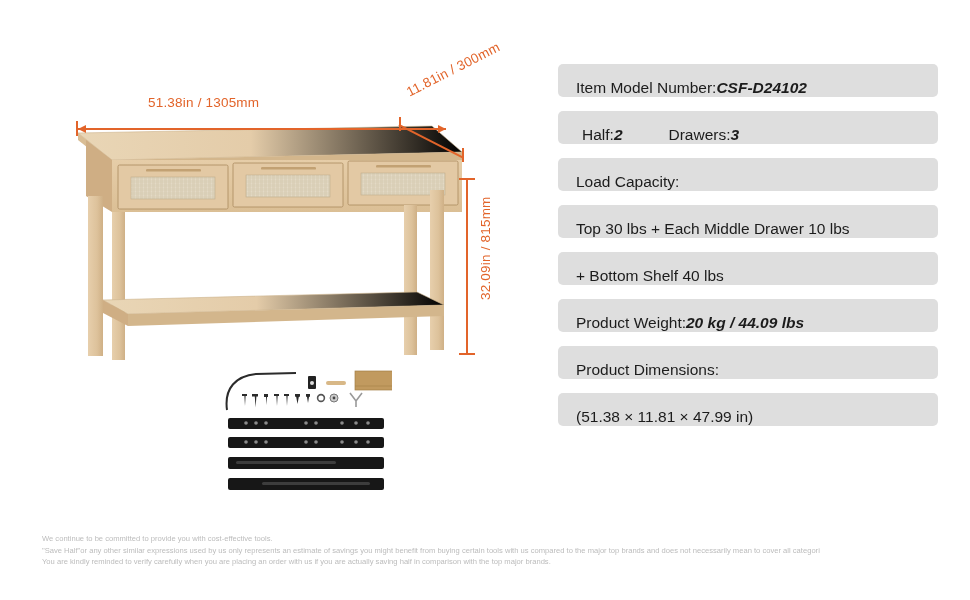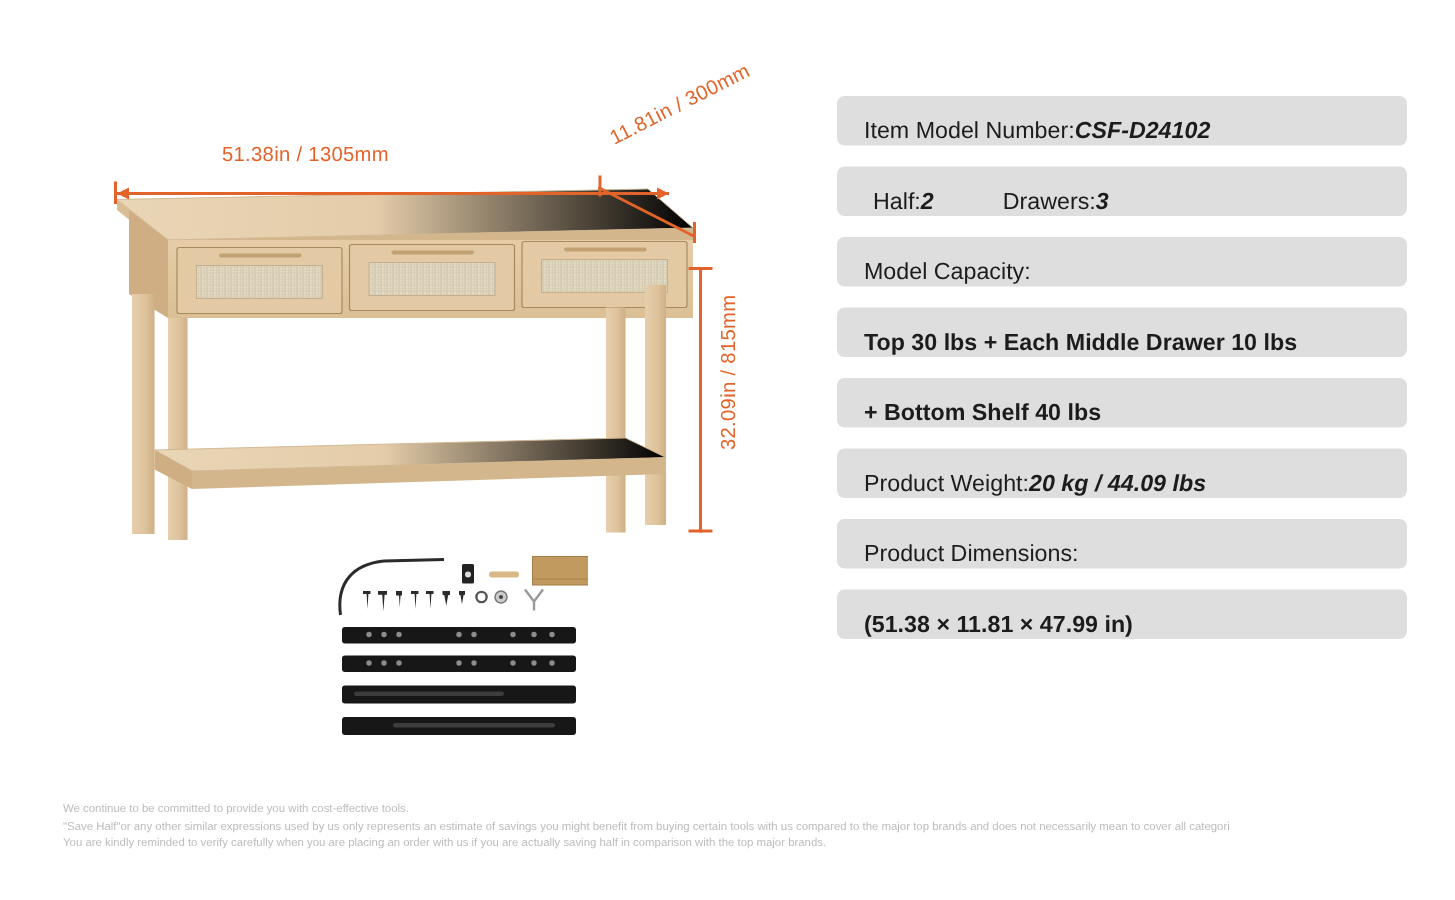--- a/index.html
+++ b/index.html
@@ -83,21 +83,21 @@
     display: flex;
     align-items: center;
     padding: 14px 0 0 18px;
     box-sizing: border-box;
     font-size: 15.5px;
     color: #1c1c1c;
     white-space: nowrap;
   }
   .spec-row .lbl  { font-weight: 400; }
   .spec-row .val  { font-weight: 700; font-style: italic; }
-  .spec-row.bold  { font-weight: 700; }
+  .spec-row.bold  { font-weight: 400; }
   .spec-row .gap  { display: inline-block; width: 46px; }
   .spec-row.indent { padding-left: 24px; }
 
   
   #footer {
     position: absolute;
     left: 42px; top: 533px;
     width: 930px;
     font-size: 7.6px;
     line-height: 11.5px;
@@ -252,21 +252,21 @@
 
   <div class="spec-row indent">
     <span class="lbl">Half: </span>
       <span class="val">2</span>
       <span class="gap"></span>
       <span class="lbl">Drawers: </span>
       <span class="val">3</span>
   </div>
 
   <div class="spec-row">
-    <span class="lbl">Model Capacity:</span>
+    <span class="lbl">Load Capacity:</span>
   </div>
 
   <div class="spec-row bold">
     <span>Top 30 lbs + Each Middle Drawer 10 lbs</span>
   </div>
 
   <div class="spec-row bold">
     <span>+ Bottom Shelf 40 lbs</span>
   </div>
 

